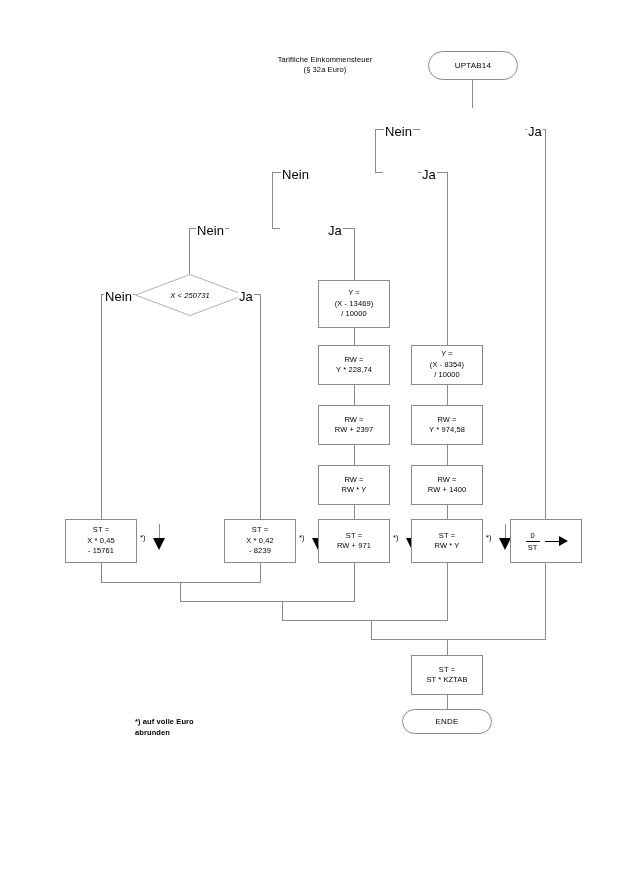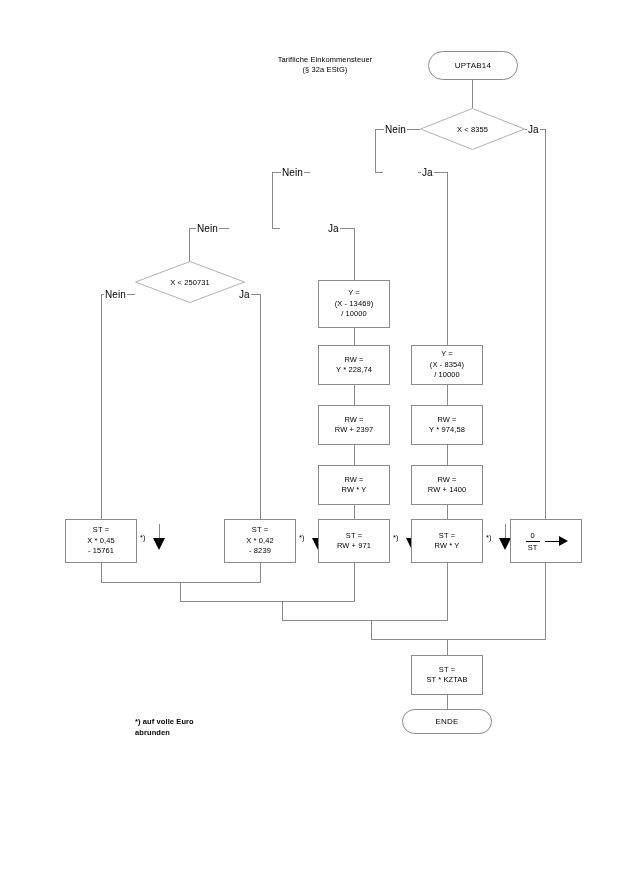--- a/index.html
+++ b/index.html
@@ -70,21 +70,21 @@
     letter-spacing:.1px;
     z-index:2;
   }
 
   
   .hline{background:#8a8a8a;height:1px;}
   .vline{background:#8a8a8a;width:1px;}
 
   
   .blabel{
-    font-size:10px;
+    font-size:13px;
     letter-spacing:.1px;
     background:#fff;
     padding:0 1px;
     white-space:nowrap;
   }
 
   
   .fnmark{
     font-size:7.5px;
     letter-spacing:.1px;
@@ -142,32 +142,26 @@
     border-left:6px solid transparent;
     border-right:6px solid transparent;
   }
 </style>
 </head>
 <body>
 
 <div id="canvas">
 
   <div class="abs title" style="left:253px;top:55px;width:144px;">Tarifliche Einkommensteuer
-(§ 32a EStG)</div>
+(§ 32a Euro)</div>
 
   <div class="abs terminal" style="left:428px;top:51px;width:90px;height:29px;">UPTAB14</div>
 
   <div class="abs vline" style="left:472px;top:80px;height:28px;"></div>
 
-  <div class="abs diamond" style="left:420px;top:108px;width:105px;height:42px;">
-    <svg class="dshape" viewBox="0 0 105 42" preserveAspectRatio="none">
-      <polygon points="52.5,0.5 104.5,21 52.5,41.5 0.5,21" fill="#ffffff" stroke="#b0b0b0" stroke-width="1"></polygon>
-    </svg>
-    <span class="dlabel">X &lt; 8355</span>
-  </div>
 
   <div class="abs hline" style="left:375px;top:129px;width:45px;"></div>
   <div class="abs blabel" style="left:384px;top:124px;">Nein</div>
   <div class="abs vline" style="left:375px;top:129px;height:44px;"></div>
   <div class="abs hline" style="left:375px;top:172px;width:8px;"></div>
 
   <div class="abs hline" style="left:525px;top:129px;width:20px;"></div>
   <div class="abs blabel" style="left:527px;top:124px;">Ja</div>
   <div class="abs vline" style="left:545px;top:129px;height:390px;"></div>
 
@@ -184,21 +178,21 @@
 
   <div class="abs hline" style="left:189px;top:228px;width:40px;"></div>
   <div class="abs blabel" style="left:196px;top:223px;">Nein</div>
   <div class="abs vline" style="left:189px;top:228px;height:67px;"></div>
   <div class="abs hline" style="left:189px;top:294px;width:8px;"></div>
 
   <div class="abs hline" style="left:333px;top:228px;width:22px;"></div>
   <div class="abs blabel" style="left:327px;top:223px;">Ja</div>
   <div class="abs vline" style="left:354px;top:228px;height:52px;"></div>
 
-  <div class="abs diamond" style="left:135px;top:261px;width:110px;height:42px;">
+  <div class="abs diamond" style="left:135px;top:274px;width:110px;height:42px;font-style:italic;">
     <svg class="dshape" viewBox="0 0 110 42" preserveAspectRatio="none">
       <polygon points="55,0.5 109.5,21 55,41.5 0.5,21" fill="#ffffff" stroke="#b0b0b0" stroke-width="1"></polygon>
     </svg>
     <span class="dlabel">X &lt; 250731</span>
   </div>
 
   <div class="abs hline" style="left:101px;top:294px;width:34px;"></div>
   <div class="abs blabel" style="left:104px;top:289px;">Nein</div>
   <div class="abs vline" style="left:101px;top:294px;height:225px;"></div>
 

